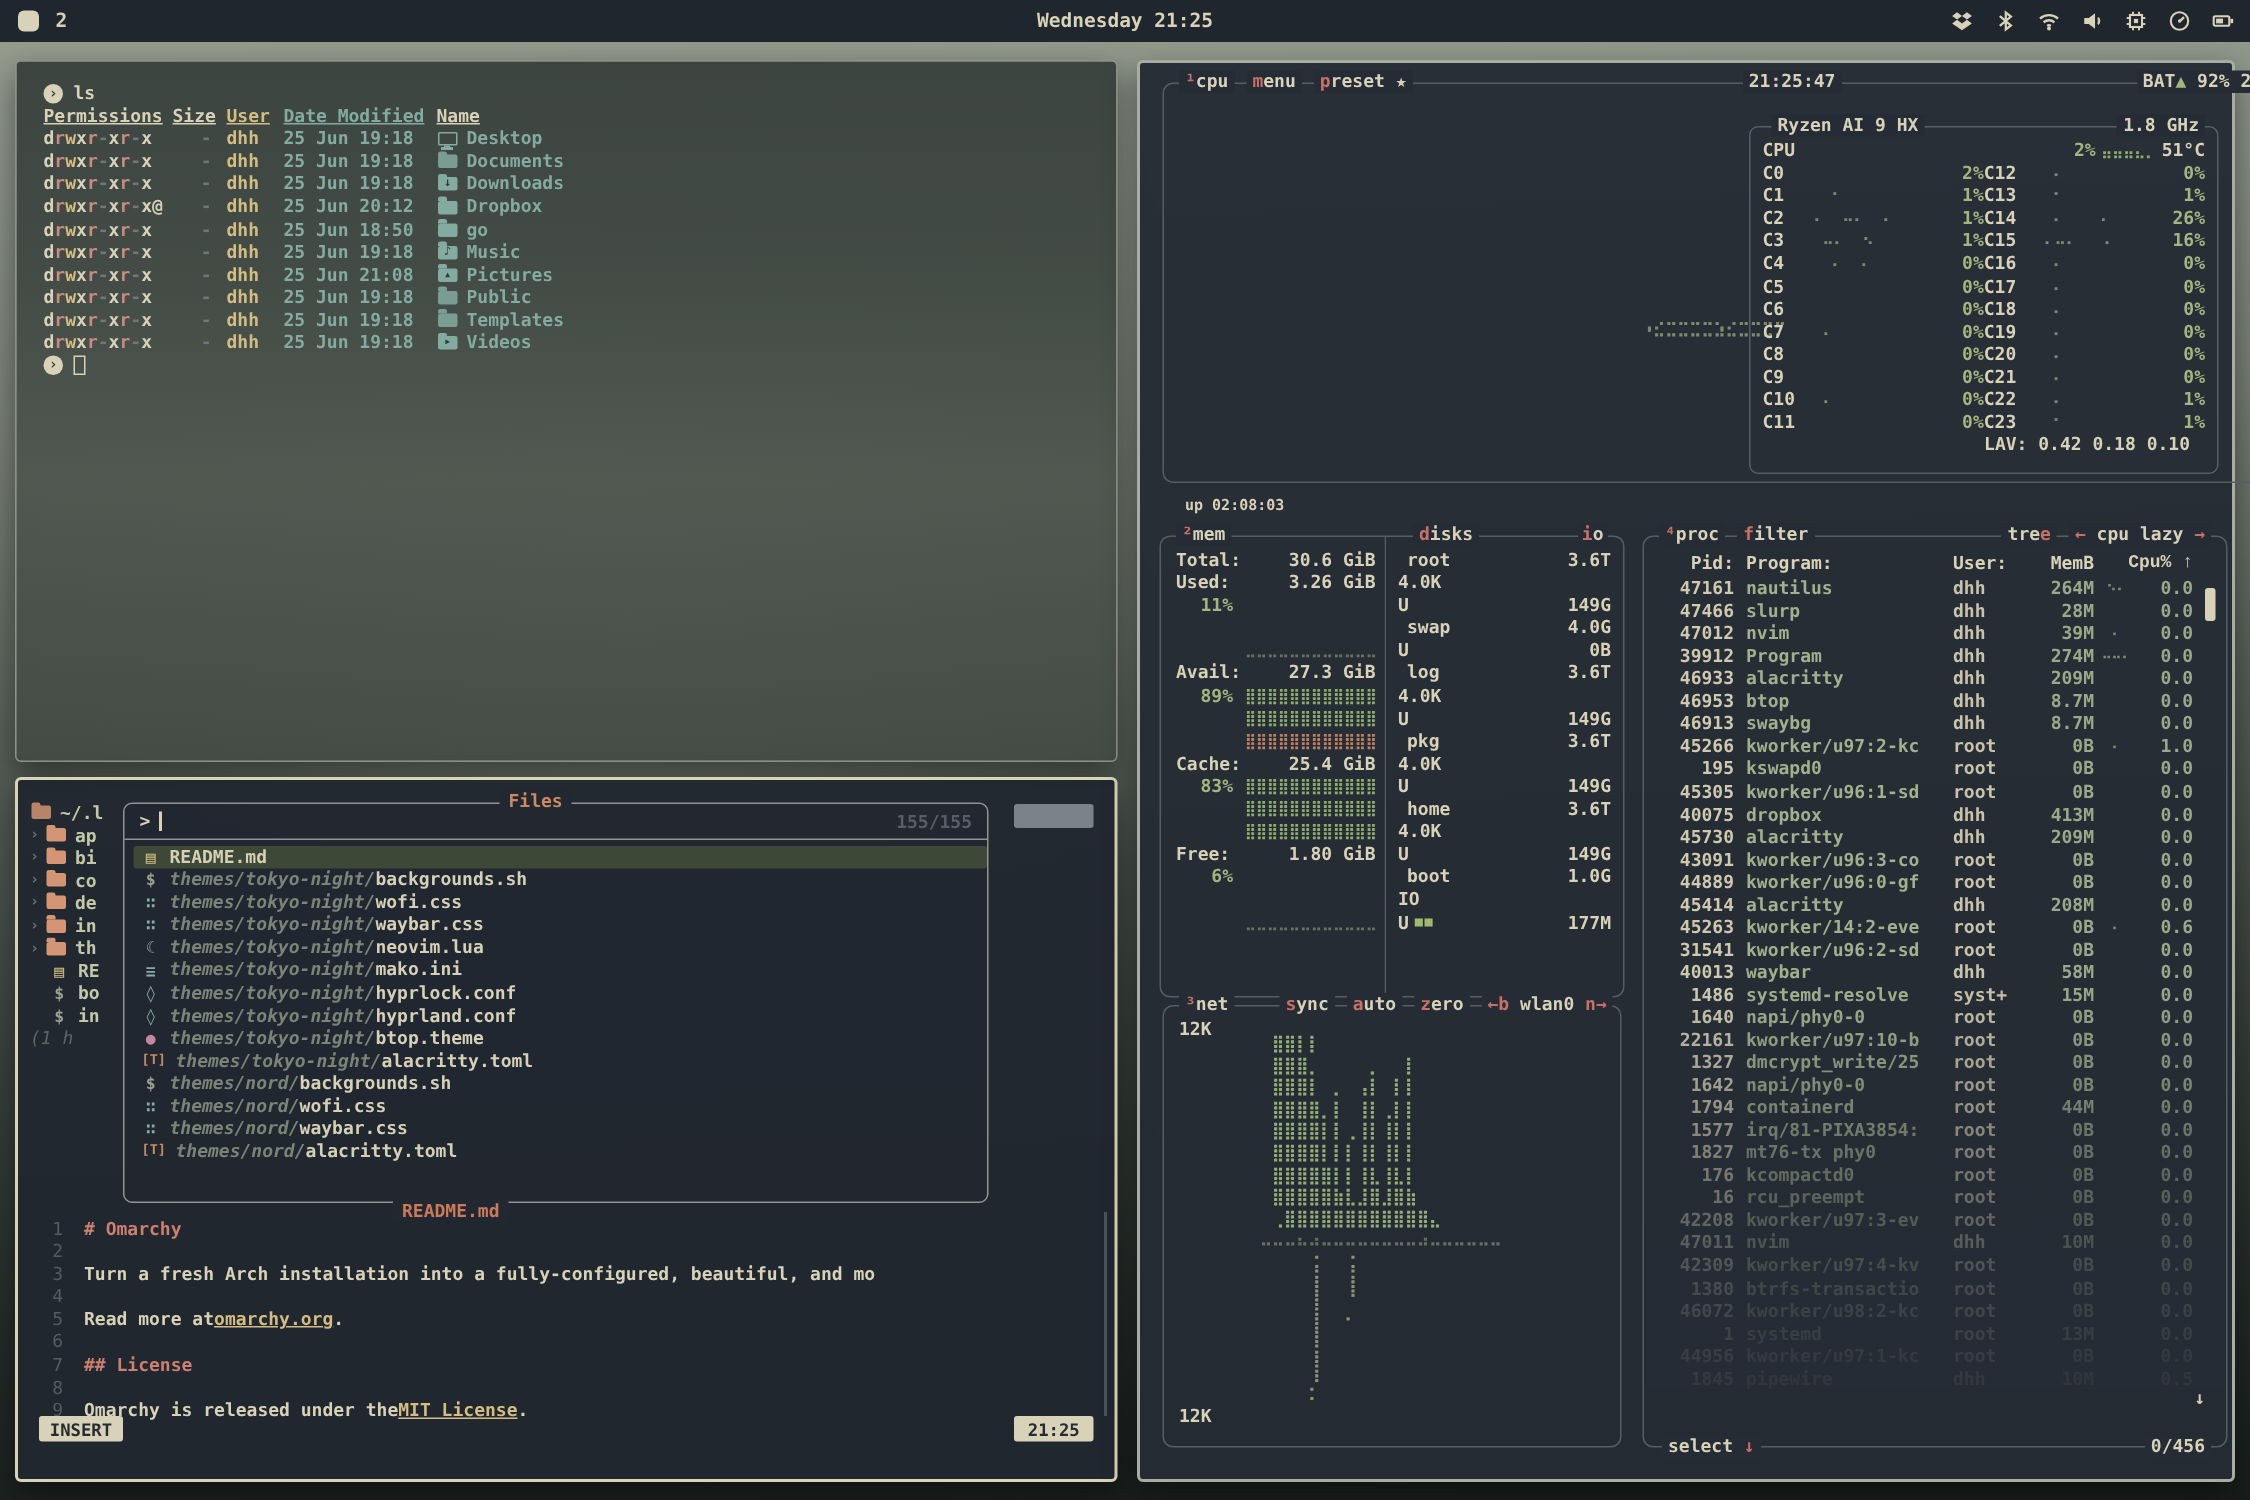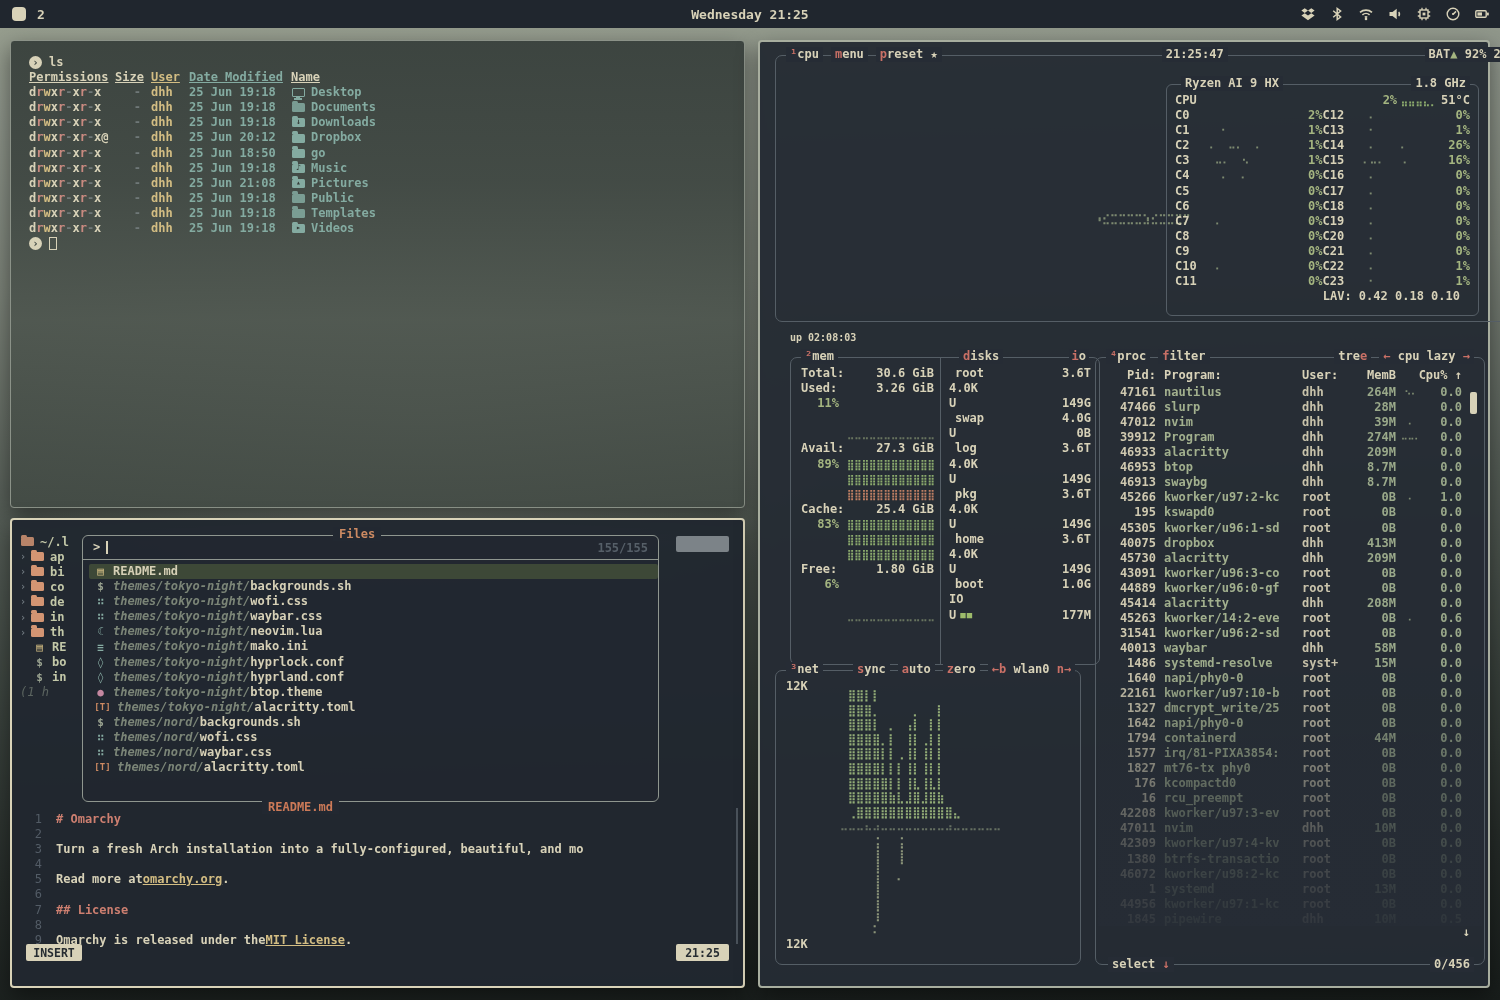--- a/index.html
+++ b/index.html
@@ -93,21 +93,21 @@
   .cpu-toprow{display:flex;align-items:center;height:15.1px;}
   .core-cols{display:flex;}
   .core-col{width:50%;}
   .core-row{display:flex;align-items:center;height:15.1px;}
   .core-lab{width:34px;color:#d8d2b8;} .core-dots{flex:1;overflow:hidden;color:#7d8a70;font-size:10px;white-space:pre;}
   .core-pct{width:40px;text-align:right;color:#a4b580;}
   .lav-row{text-align:right;padding-right:10px;color:#d8d2b8;height:15.1px;}
   .cpu-minigraph{position:absolute;left:318px;top:152px;color:#7d8a70;font-size:11px;line-height:11px;white-space:pre;font-weight:bold;}
   .uptime{position:absolute;left:30px;top:288px;}
 
-  .box-mem{left:30px;top:315px;width:310px;height:308px;}
+  .box-mem{left:13px;top:315px;width:310px;height:308px;}
   .memgrid{display:flex;height:100%;}
   .mem-left{width:150px;padding:8px 0 0 10px;border-right:1.5px solid #555e66;height:100%;border-radius:0 0 0 6px;}
   .mem-row{display:flex;height:15.1px;align-items:flex-start;}
   .mem-lab{width:48px;color:#d8d2b8;} .mem-val{flex:1;text-align:right;padding-right:6px;color:#d8d2b8;}
   .mem-pct{width:40px;text-align:right;color:#a4b580;padding-right:2px;}
   .meter{margin-left:6px;font-size:10px;letter-spacing:0;overflow:hidden;white-space:pre;}
   .meter-green{color:#8cab6d;} .meter-orange{color:#bf7f63;}
   .mem-dots{margin-left:46px;color:#68745f;font-size:10px;white-space:pre;}
   .disks-col{flex:1;padding:8px 8px 0 8px;}
   .disk-row{display:flex;height:15.1px;align-items:center;}
@@ -124,21 +124,21 @@
   .net-graph{position:absolute;left:72px;top:18px;color:#93ad77;font-size:11px;line-height:14.6px;white-space:pre;font-weight:bold;}
   .net-mid{position:absolute;left:64px;top:152px;color:#667062;font-size:11px;white-space:pre;font-weight:bold;}
   .net-up{position:absolute;left:72px;top:166px;color:#8b9479;font-size:11px;line-height:12.6px;white-space:pre;font-weight:bold;}
   .net-info{position:absolute;left:168px;top:82px;width:136px;height:130px;border:1.5px solid #555e66;border-radius:6px;}
   .net-info-rows{padding:7px 0 0 7px;}
   .ni-row{height:15.1px;color:#d8d2b8;font-size:12px;font-weight:bold;white-space:pre;}
 
   .box-proc{left:335px;top:315px;width:390px;height:608px;}
   .proc-head{display:flex;padding:10px 6px 0 8px;color:#d8d2b8;}
   .ph-pid{width:52px;text-align:right;} .ph-prog{width:146px;padding-left:8px;} .ph-user{width:48px;}
-  .ph-mem{width:46px;text-align:right;} .ph-cpu{flex:1;text-align:right;padding-right:16px;}
+  .ph-mem{width:46px;text-align:right;} .ph-cpu{flex:1;text-align:right;padding-right:16px;font-family:Liberation Mono, monospace;}
   .proc-rows{position:relative;padding:2px 6px 0 8px;}
   .proc-row{display:flex;height:15.05px;align-items:center;}
   .pr-pid{width:52px;text-align:right;color:#cfc9b0;} .pr-prog{width:146px;padding-left:8px;color:#a2b08e;overflow:hidden;white-space:pre;}
   .pr-user{width:48px;color:#c9c3ab;} .pr-mem{width:46px;text-align:right;color:#9aa98a;}
   .pr-dots{width:30px;overflow:hidden;color:#7d8a70;font-size:9px;text-align:center;white-space:pre;}
   .pr-cpu{flex:1;text-align:right;color:#9aa98a;padding-right:16px;}
   .proc-fade{position:absolute;left:2px;right:2px;top:300px;height:268px;pointer-events:none;
     background:linear-gradient(180deg,rgba(38,44,53,0) 0%,rgba(38,44,53,.45) 40%,rgba(38,44,53,.8) 75%,rgba(38,44,53,.93) 100%);}
   .proc-scrollbar{position:absolute;right:7px;top:34px;width:7px;height:22px;background:#d8d2b8;border-radius:2px;}
   .proc-downarrow{position:absolute;right:14px;bottom:24px;color:#d8d2b8;font-size:12px;font-weight:bold;}

